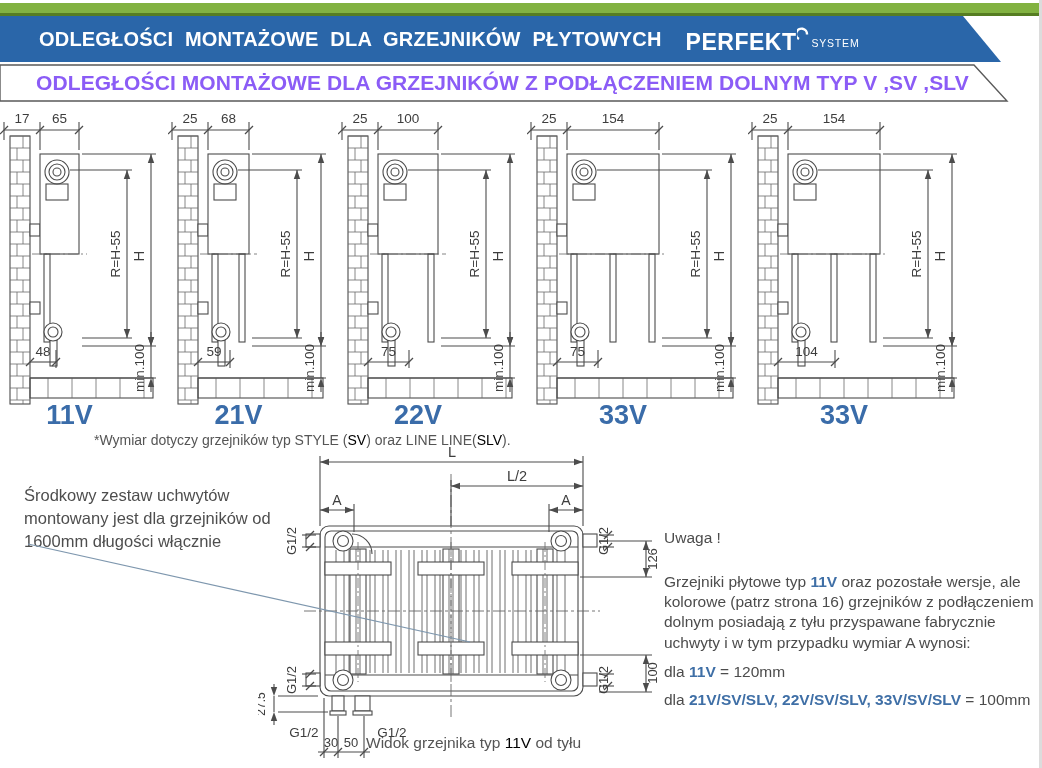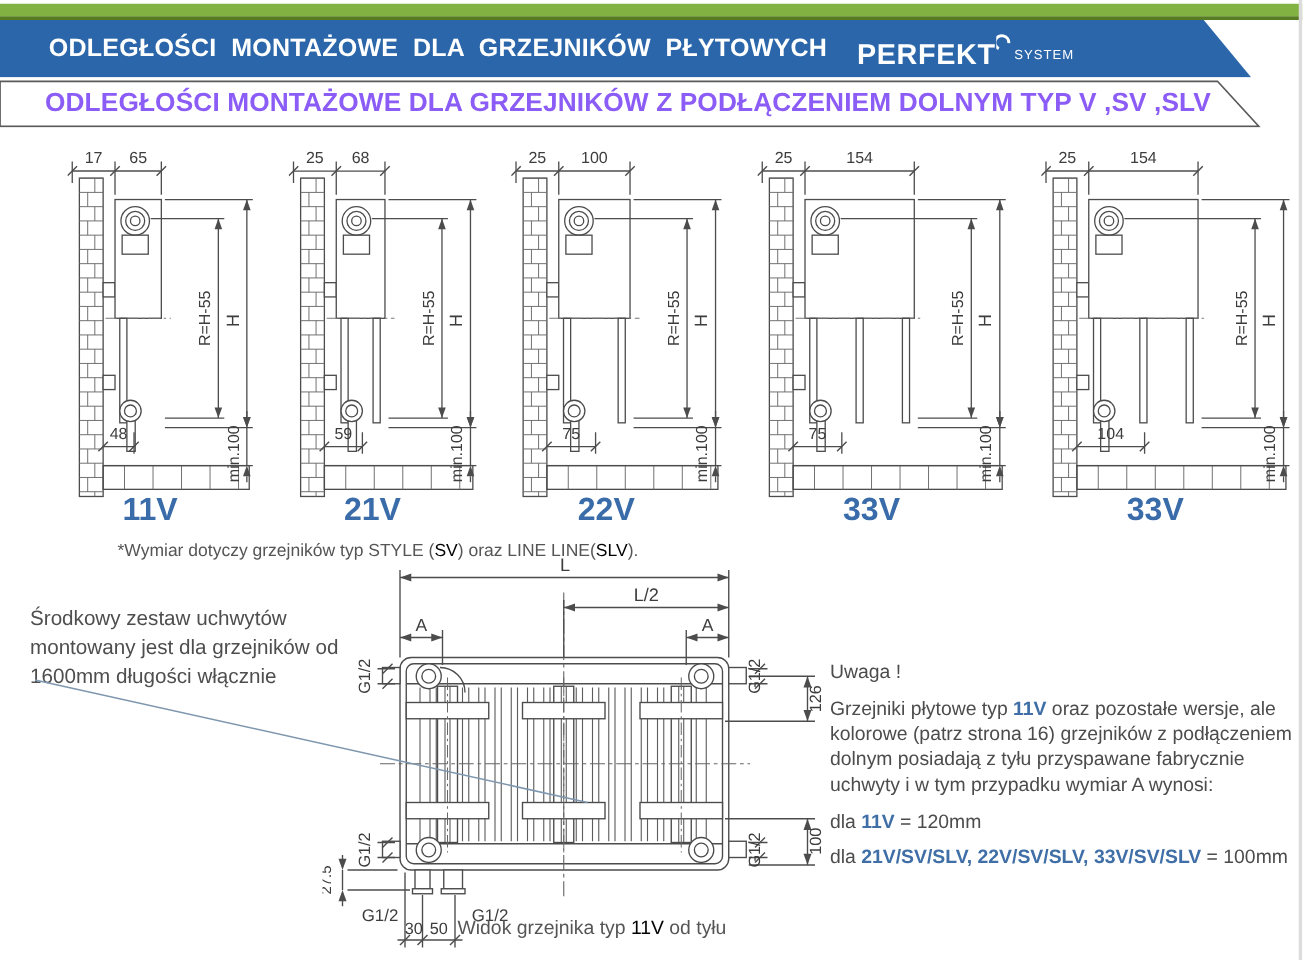--- a/index.html
+++ b/index.html
@@ -14,33 +14,33 @@
             display:flex;align-items:center;padding-left:39px;box-sizing:border-box;}
   .blue-bar .title1{color:#fff;font-size:20px;font-weight:700;letter-spacing:.2px;word-spacing:6px;white-space:nowrap;}
   .logo{display:flex;align-items:flex-end;margin-left:24px;color:#fff;}
   .logo .brand{font-size:23px;font-weight:800;letter-spacing:.5px;line-height:22px;text-align:right;}
   .logo .swoosh{margin:0 1px 8px 1px;}
   .logo .brand-sub{font-size:10.5px;letter-spacing:.8px;margin-bottom:4px;}
   .white-banner-shape{position:absolute;top:64px;left:0;}
   .white-banner-text{position:absolute;top:64px;left:36px;height:38px;line-height:38px;
             font-size:21px;font-weight:700;color:#8b5cf6;letter-spacing:.1px;white-space:nowrap;}
   
-  .diagrams{position:absolute;top:106px;left:0;right:0;display:flex;gap:18px;padding-left:54px;}
+  .diagrams{position:absolute;top:106px;left:0;right:0;display:flex;gap:1px;}
   svg text{font-family:"Liberation Sans",sans-serif;}
   
   .style-note{position:absolute;top:432px;left:94px;font-size:14px;color:#555;}
   .blue{color:#000000;}
   .blue-b{color:#3f6fa6;font-weight:700;}
   
   .left-note{position:absolute;top:484px;left:24px;width:252px;font-size:16.5px;line-height:1.38;color:#4e4e4e;}
   .leader-svg{position:absolute;left:20px;top:538px;pointer-events:none;}
   .rear-wrap{position:absolute;left:258px;top:446px;}
   .rear-caption{position:absolute;left:366px;top:734px;font-size:15.5px;color:#555;}
   .notice{position:absolute;left:664px;top:528px;width:372px;font-size:15.5px;color:#4c4c4c;}
-  .notice .title{margin:0 0 10px 0;}
+  .notice .title{margin:0 0 24px 0;}
   .notice p{margin:0 0 8px 0;line-height:1.3;}
   .notice .dim-line{margin-top:10px;}
 </style>
 </head>
 <body>
 
 <div class="page">
   <div class="strip-green"></div>
   <div class="strip-green-dark"></div>
 

